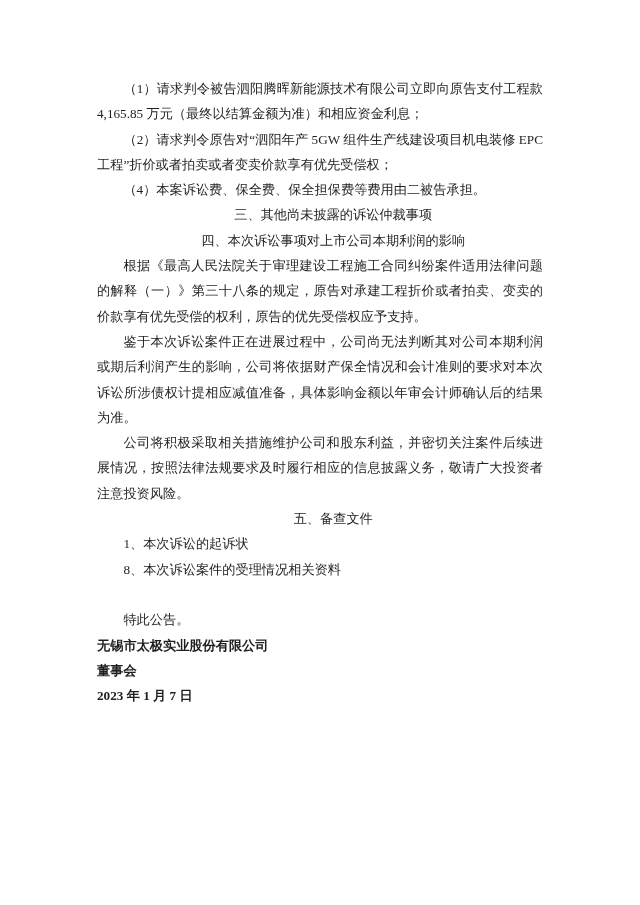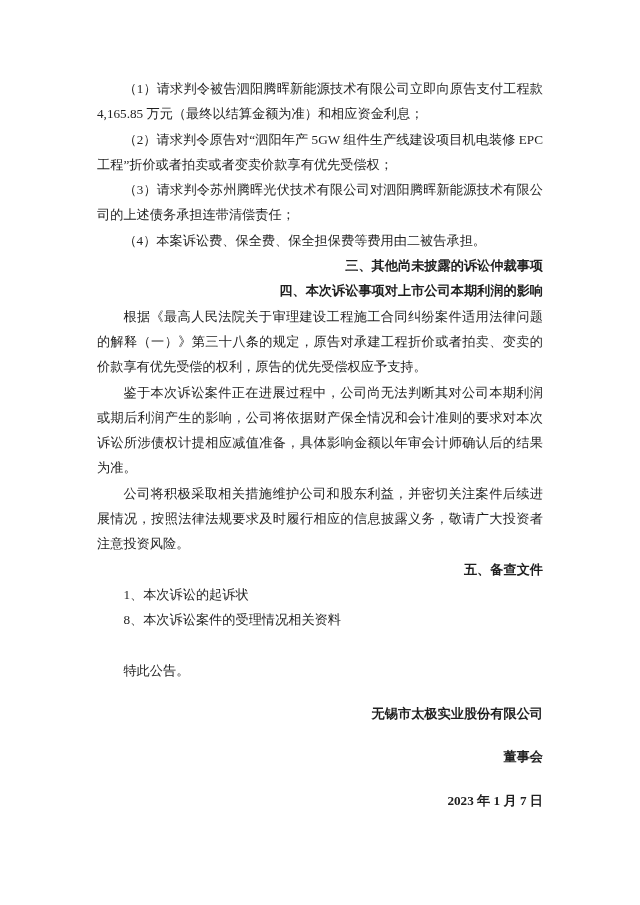--- a/index.html
+++ b/index.html
@@ -23,44 +23,42 @@
   }
   .para {
     margin: 0;
     font-size: 13.2px;
     line-height: 25.3px;
     text-align: justify;
     text-indent: 2em;
     word-break: break-all;
   }
   .para.heading {
-    font-weight: bold;
-    text-align: right;
+    font-weight: normal;
+    text-align: center;
   }
   .para.list {
     text-align: left;
   }
   .para.sign {
     font-weight: bold;
-    text-align: right;
+    text-align: left;
     text-indent: 0;
-    margin-top: 18px;
   }
   .para.spacer {
     height: 25.3px;
   }
 </style>
 </head>
 <body>
 
 <div class="page">
   <div class="doc" id="doc">
       <p class="para body">（1）请求判令被告泗阳腾晖新能源技术有限公司立即向原告支付工程款 4,165.85 万元（最终以结算金额为准）和相应资金利息；</p>
       <p class="para body">（2）请求判令原告对“泗阳年产 5GW 组件生产线建设项目机电装修 EPC 工程”折价或者拍卖或者变卖价款享有优先受偿权；</p>
-      <p class="para body">（3）请求判令苏州腾晖光伏技术有限公司对泗阳腾晖新能源技术有限公司的上述债务承担连带清偿责任；</p>
       <p class="para body">（4）本案诉讼费、保全费、保全担保费等费用由二被告承担。</p>
       <p class="para heading">三、其他尚未披露的诉讼仲裁事项</p>
       <p class="para heading">四、本次诉讼事项对上市公司本期利润的影响</p>
       <p class="para body">根据《最高人民法院关于审理建设工程施工合同纠纷案件适用法律问题的解释（一）》第三十八条的规定，原告对承建工程折价或者拍卖、变卖的价款享有优先受偿的权利，原告的优先受偿权应予支持。</p>
       <p class="para body">鉴于本次诉讼案件正在进展过程中，公司尚无法判断其对公司本期利润或期后利润产生的影响，公司将依据财产保全情况和会计准则的要求对本次诉讼所涉债权计提相应减值准备，具体影响金额以年审会计师确认后的结果为准。</p>
       <p class="para body">公司将积极采取相关措施维护公司和股东利益，并密切关注案件后续进展情况，按照法律法规要求及时履行相应的信息披露义务，敬请广大投资者注意投资风险。</p>
       <p class="para heading">五、备查文件</p>
       <p class="para list">1、本次诉讼的起诉状</p>
       <p class="para list">8、本次诉讼案件的受理情况相关资料</p>
       <p class="para spacer"></p>

